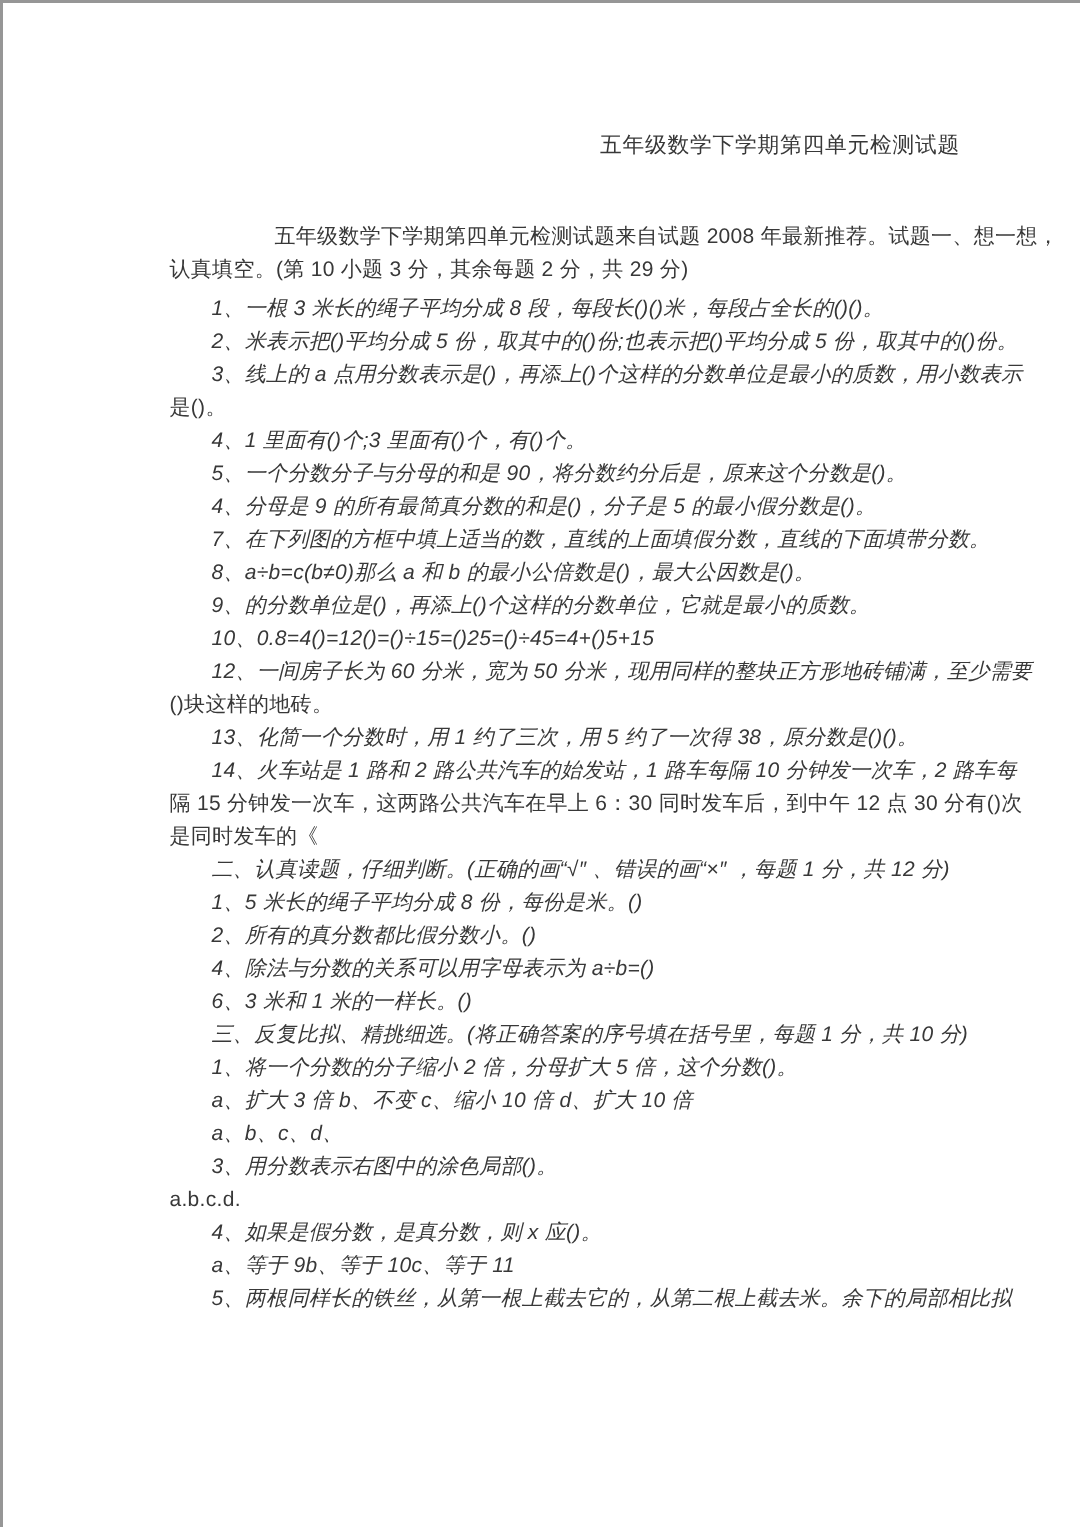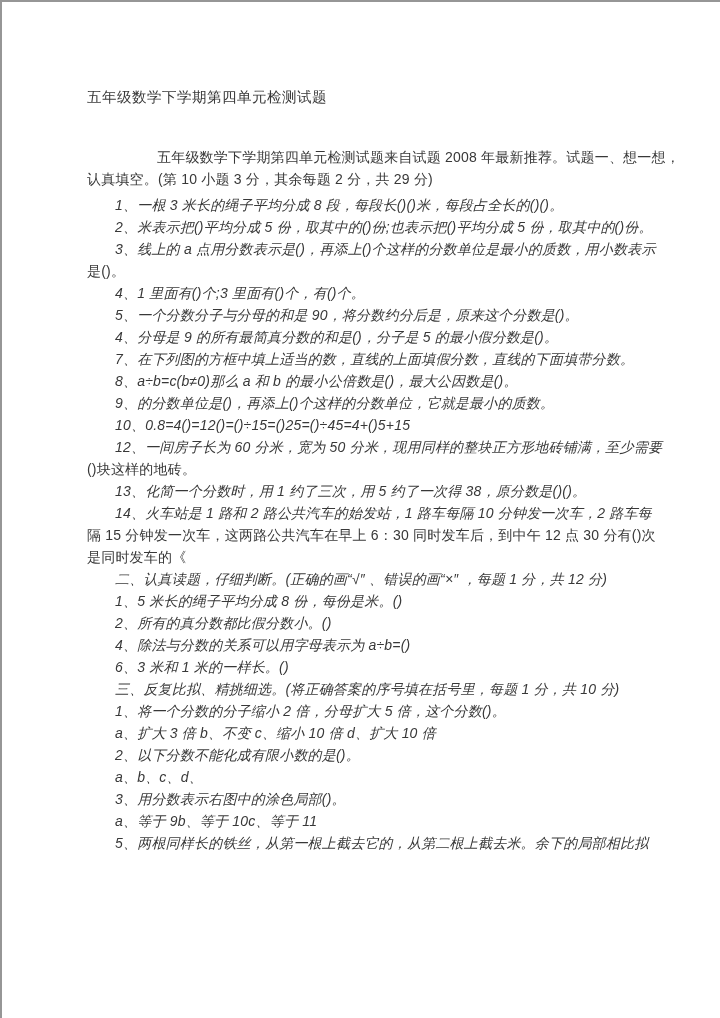--- a/index.html
+++ b/index.html
@@ -21,34 +21,35 @@
   }
   .doc {
     box-sizing: border-box;
     padding: 84px 80px 0 85px;
     width: 100%;
   }
   .doc-title {
     height: 22px;
     line-height: 22px;
     font-size: 14.5px;
-    text-align: left;
+    text-align: right;
     margin-bottom: 38px;
     white-space: nowrap;
     letter-spacing: 0.5px;
   }
   .intro {
     margin-bottom: 4px;
   }
   .line {
     height: 22px;
     line-height: 22px;
     font-size: 14px;
     white-space: nowrap;
     letter-spacing: 0.2px;
+    margin-left: 26px;
   }
   .indent-para  { padding-left: 70px; }
   .indent-item  { padding-left: 28px; font-style: italic; }
   .indent-flush { padding-left: 0; }
 </style>
 </head>
 <body>
 
 <div class="page">
   <div class="doc">
@@ -74,20 +75,21 @@
         <div class="line indent-flush">隔 15 分钟发一次车，这两路公共汽车在早上 6：30 同时发车后，到中午 12 点 30 分有()次</div>
         <div class="line indent-flush">是同时发车的《</div>
         <div class="line indent-item">二、认真读题，仔细判断。(正确的画“√″ 、错误的画“×″ ，每题 1 分，共 12 分)</div>
         <div class="line indent-item">1、5 米长的绳子平均分成 8 份，每份是米。()</div>
         <div class="line indent-item">2、所有的真分数都比假分数小。()</div>
         <div class="line indent-item">4、除法与分数的关系可以用字母表示为 a÷b=()</div>
         <div class="line indent-item">6、3 米和 1 米的一样长。()</div>
         <div class="line indent-item">三、反复比拟、精挑细选。(将正确答案的序号填在括号里，每题 1 分，共 10 分)</div>
         <div class="line indent-item">1、将一个分数的分子缩小 2 倍，分母扩大 5 倍，这个分数()。</div>
         <div class="line indent-item">a、扩大 3 倍 b、不变 c、缩小 10 倍 d、扩大 10 倍</div>
-        <div class="line indent-item">2、以下分数不能化成有限小数的是()。</div>
         <div class="line indent-item">a、b、c、d、</div>
         <div class="line indent-item">3、用分数表示右图中的涂色局部()。</div>
+        <div class="line indent-flush">a.b.c.d.</div>
+        <div class="line indent-item">4、如果是假分数，是真分数，则 x 应()。</div>
         <div class="line indent-item">a、等于 9b、等于 10c、等于 11</div>
         <div class="line indent-item">5、两根同样长的铁丝，从第一根上截去它的，从第二根上截去米。余下的局部相比拟</div>
       </div>
   </div>
 </div>
 
 </body></html>

